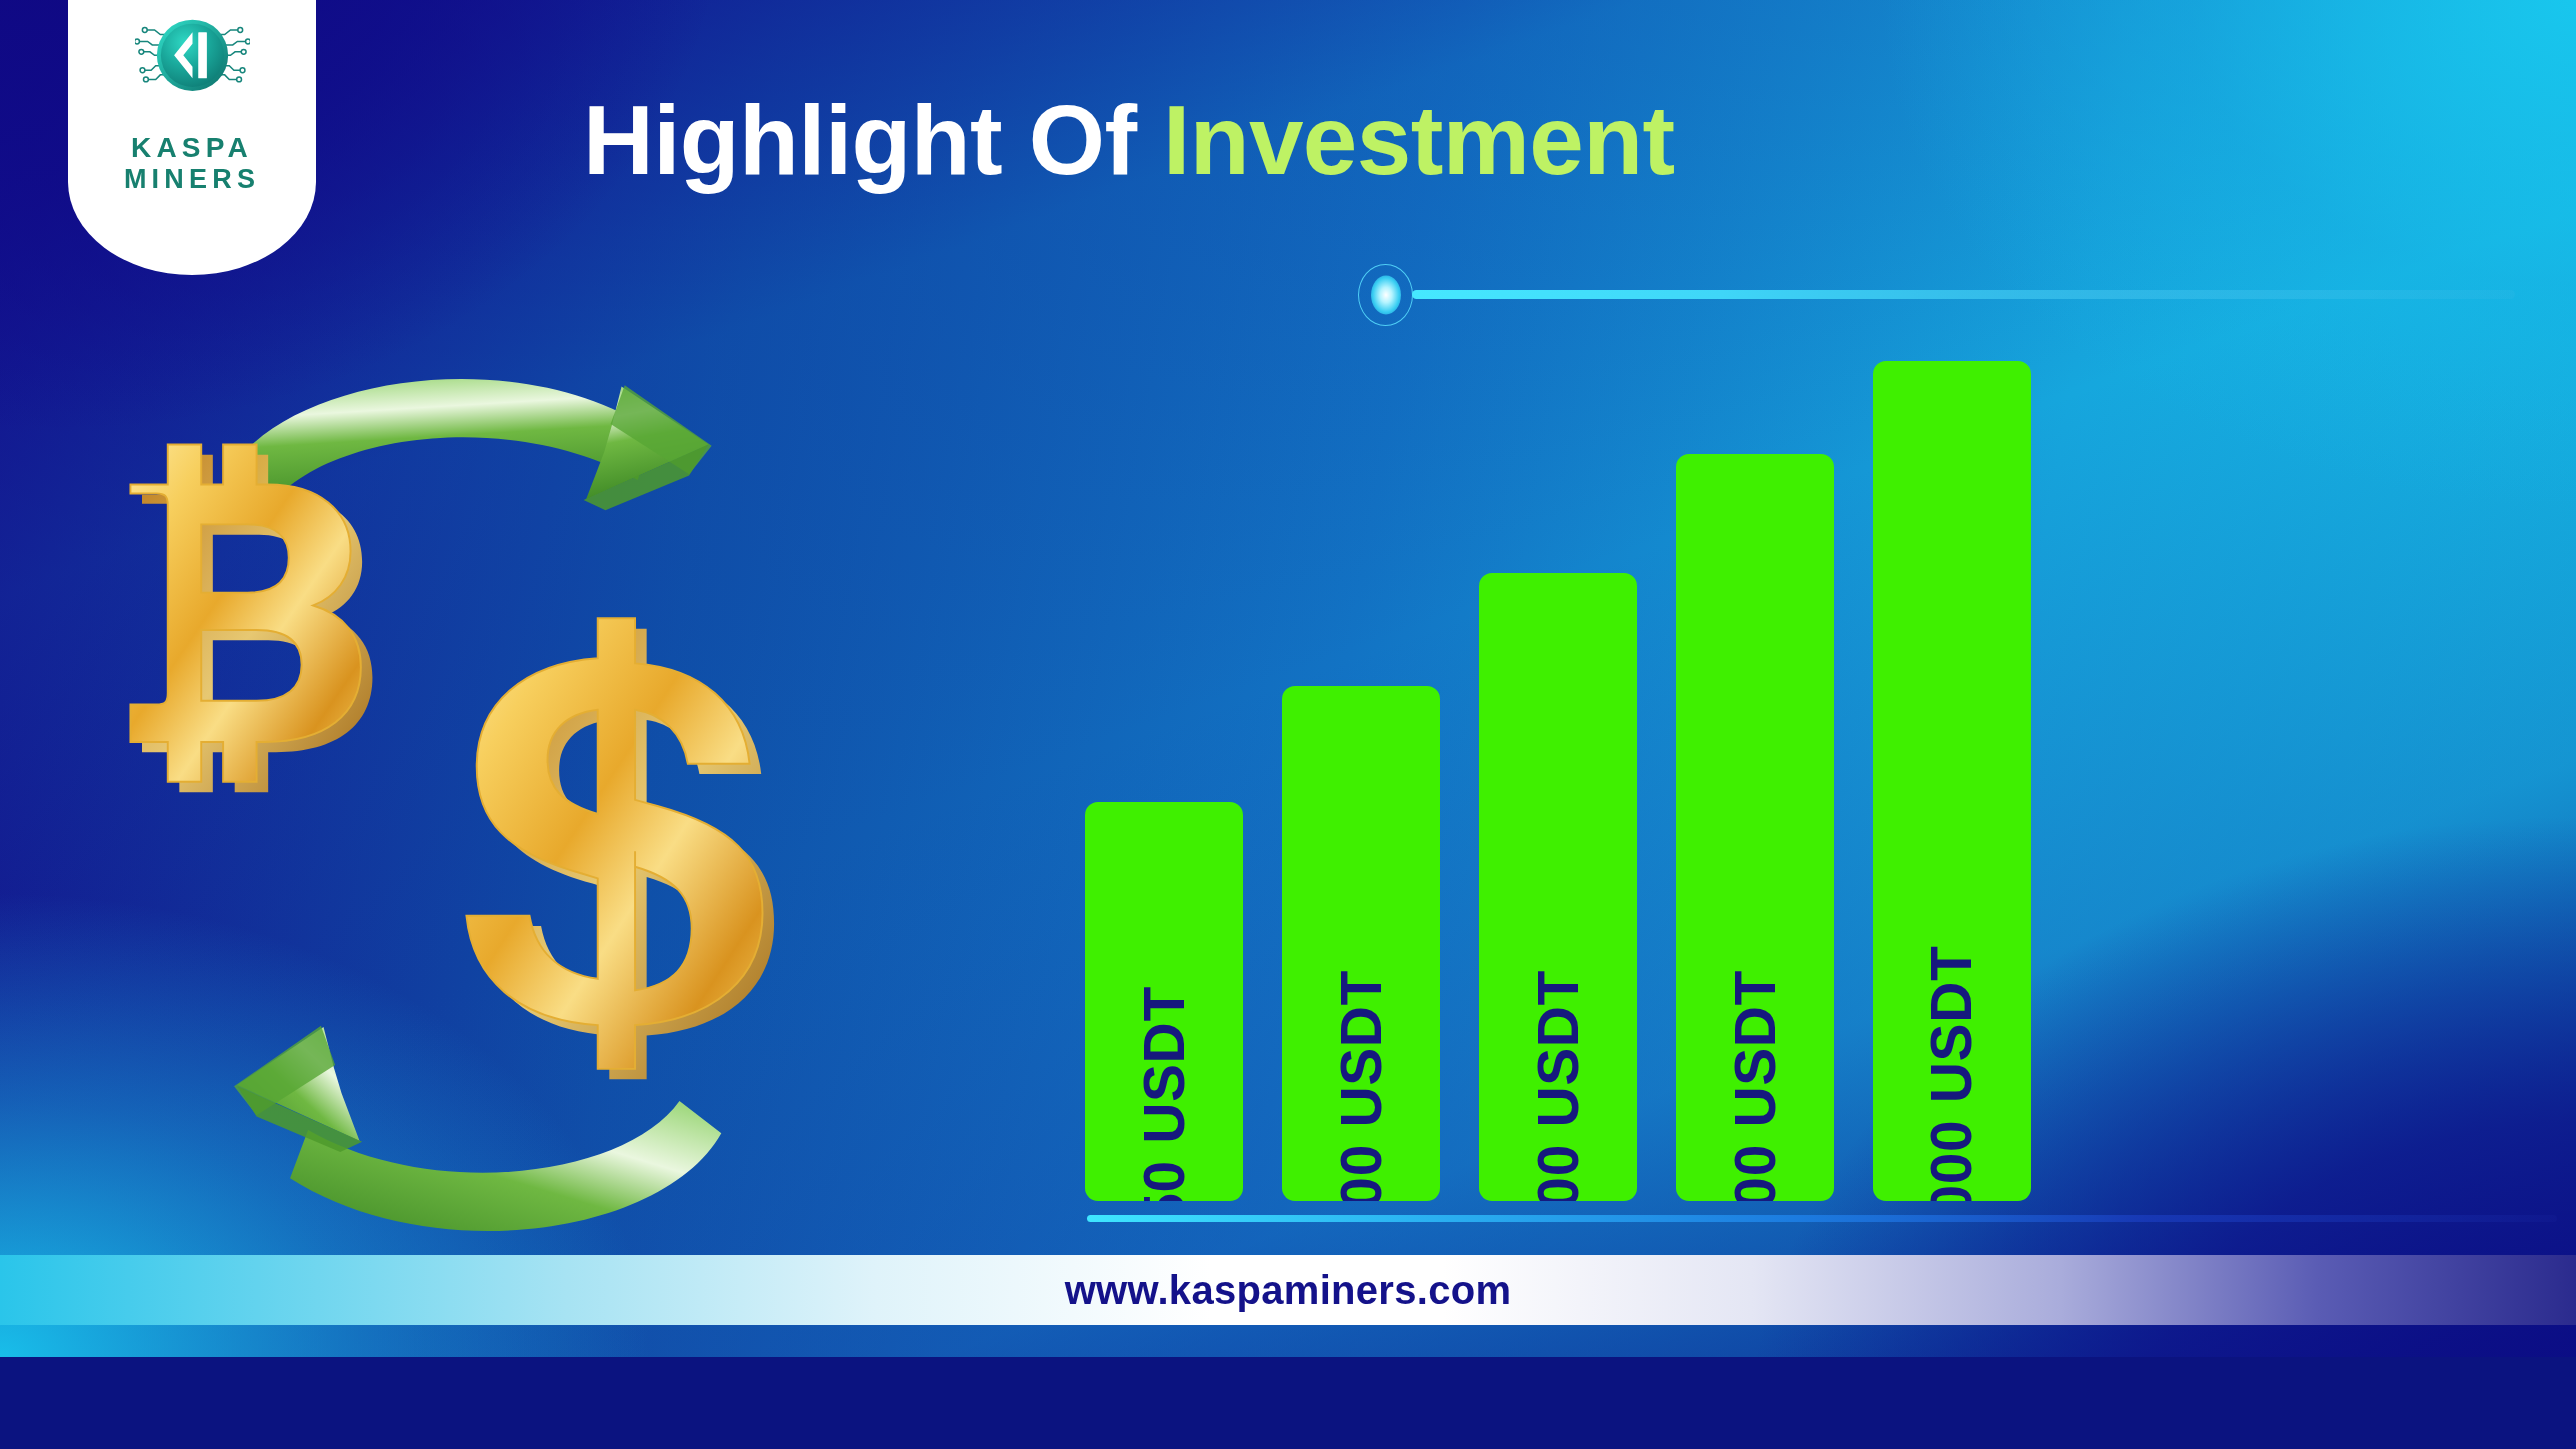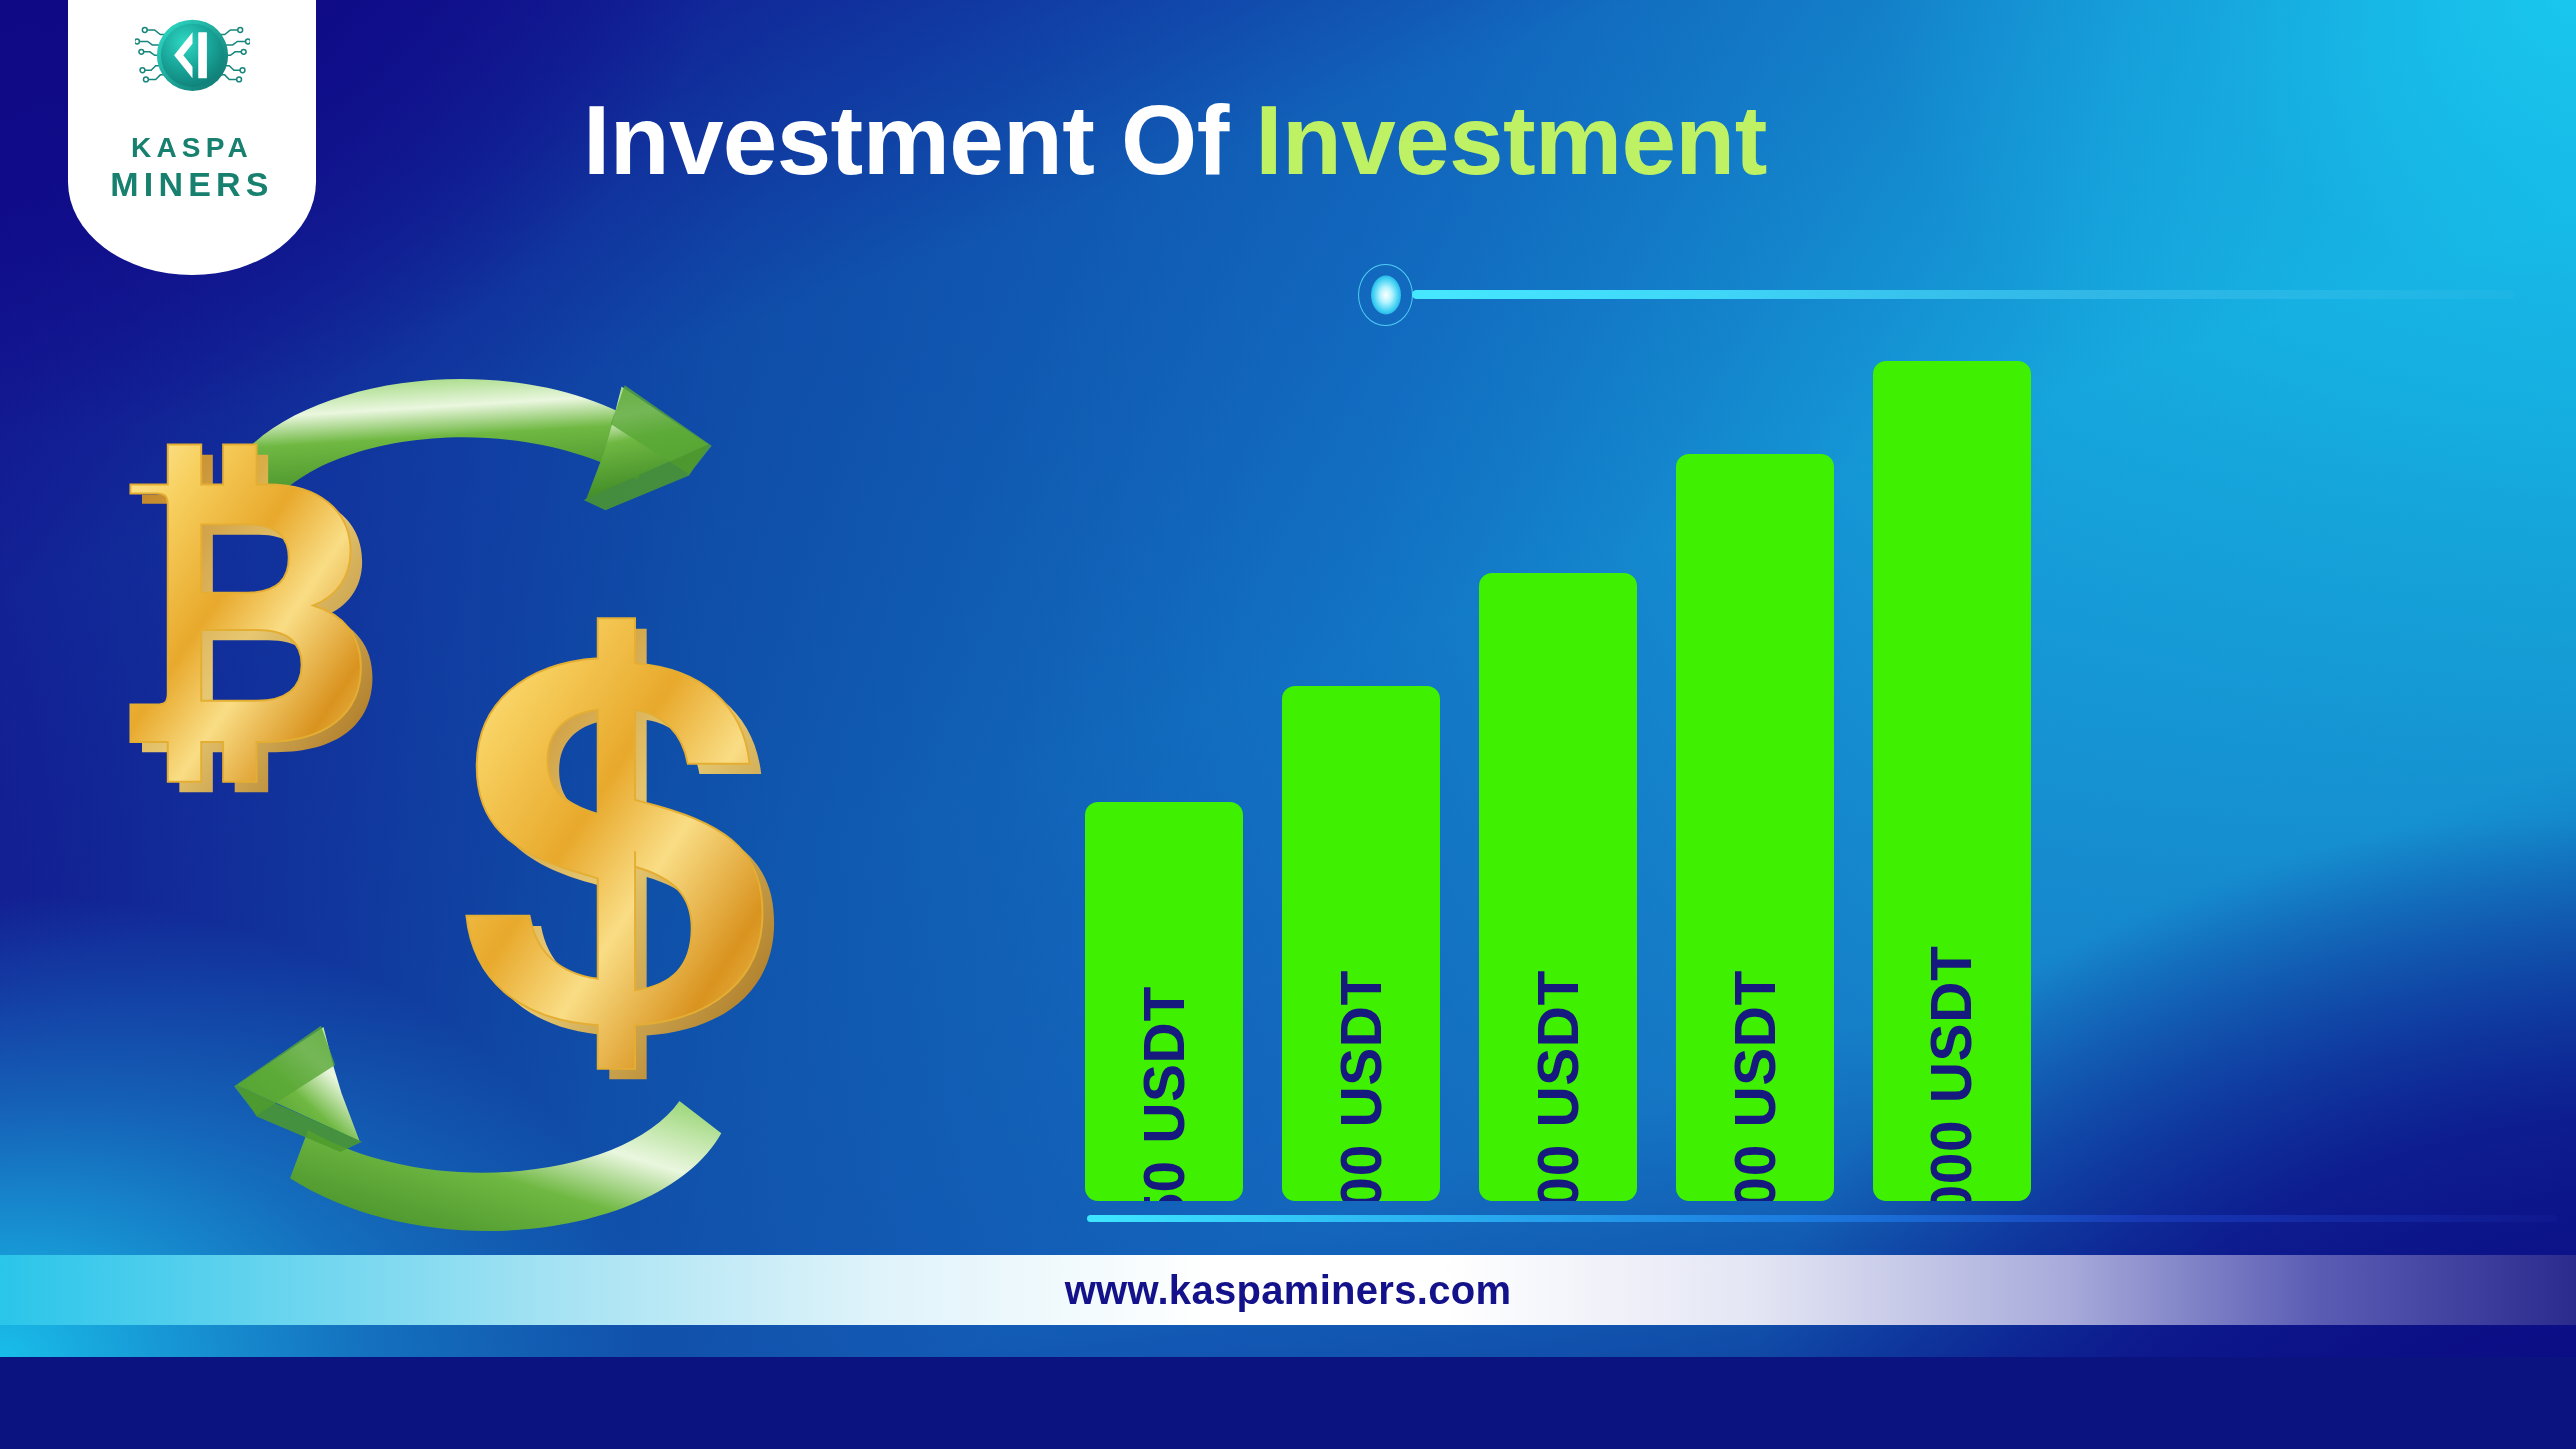--- a/index.html
+++ b/index.html
@@ -56,21 +56,21 @@
   #kaspa-coin svg { width:100%; height:100%; display:block; }
   .logo-word {
     font-family:"Liberation Sans", sans-serif;
     font-weight:700;
     color:#17806f;
     letter-spacing:5.2px;
     text-align:center;
     line-height:1.18;
   }
   #logo-kaspa { font-size:28px; margin-top:9px; }
-  #logo-miners { font-size:34px;text-align:right; }
+  #logo-miners { font-size:27px;text-align:right; }
 
   
   #title {
     position:absolute; left:583px; top:91px;
     width:1938px;
     font-size:98px;
     font-weight:800;
     letter-spacing:-0.6px;
     line-height:1;
     white-space:nowrap;
@@ -232,21 +232,21 @@
         <g fill="#ffffff">
           <rect x="110" y="44" width="15" height="80" rx="1"></rect>
           <path d="M100 44 L68 84 L100 124 L100 104 L84 84 L100 64 Z"></path>
         </g>
       </svg>
     </div>
     <div class="logo-word" id="logo-kaspa">KASPA</div>
     <div class="logo-word" id="logo-miners">MINERS</div>
   </div>
 
-  <div id="title"><span id="title-main">Investment Of </span><span id="title-accent">Investment</span></div>
+  <div id="title"><span id="title-main">Highlight Of </span><span id="title-accent">Investment</span></div>
 
   <div id="title-dot">
     <div class="ring"></div>
       <div class="core"></div>
   </div>
   <div id="title-rule"></div>
 
   <div id="exchange-illustration">
     <svg viewBox="0 0 1250 1420" xmlns="http://www.w3.org/2000/svg">
       <defs>

